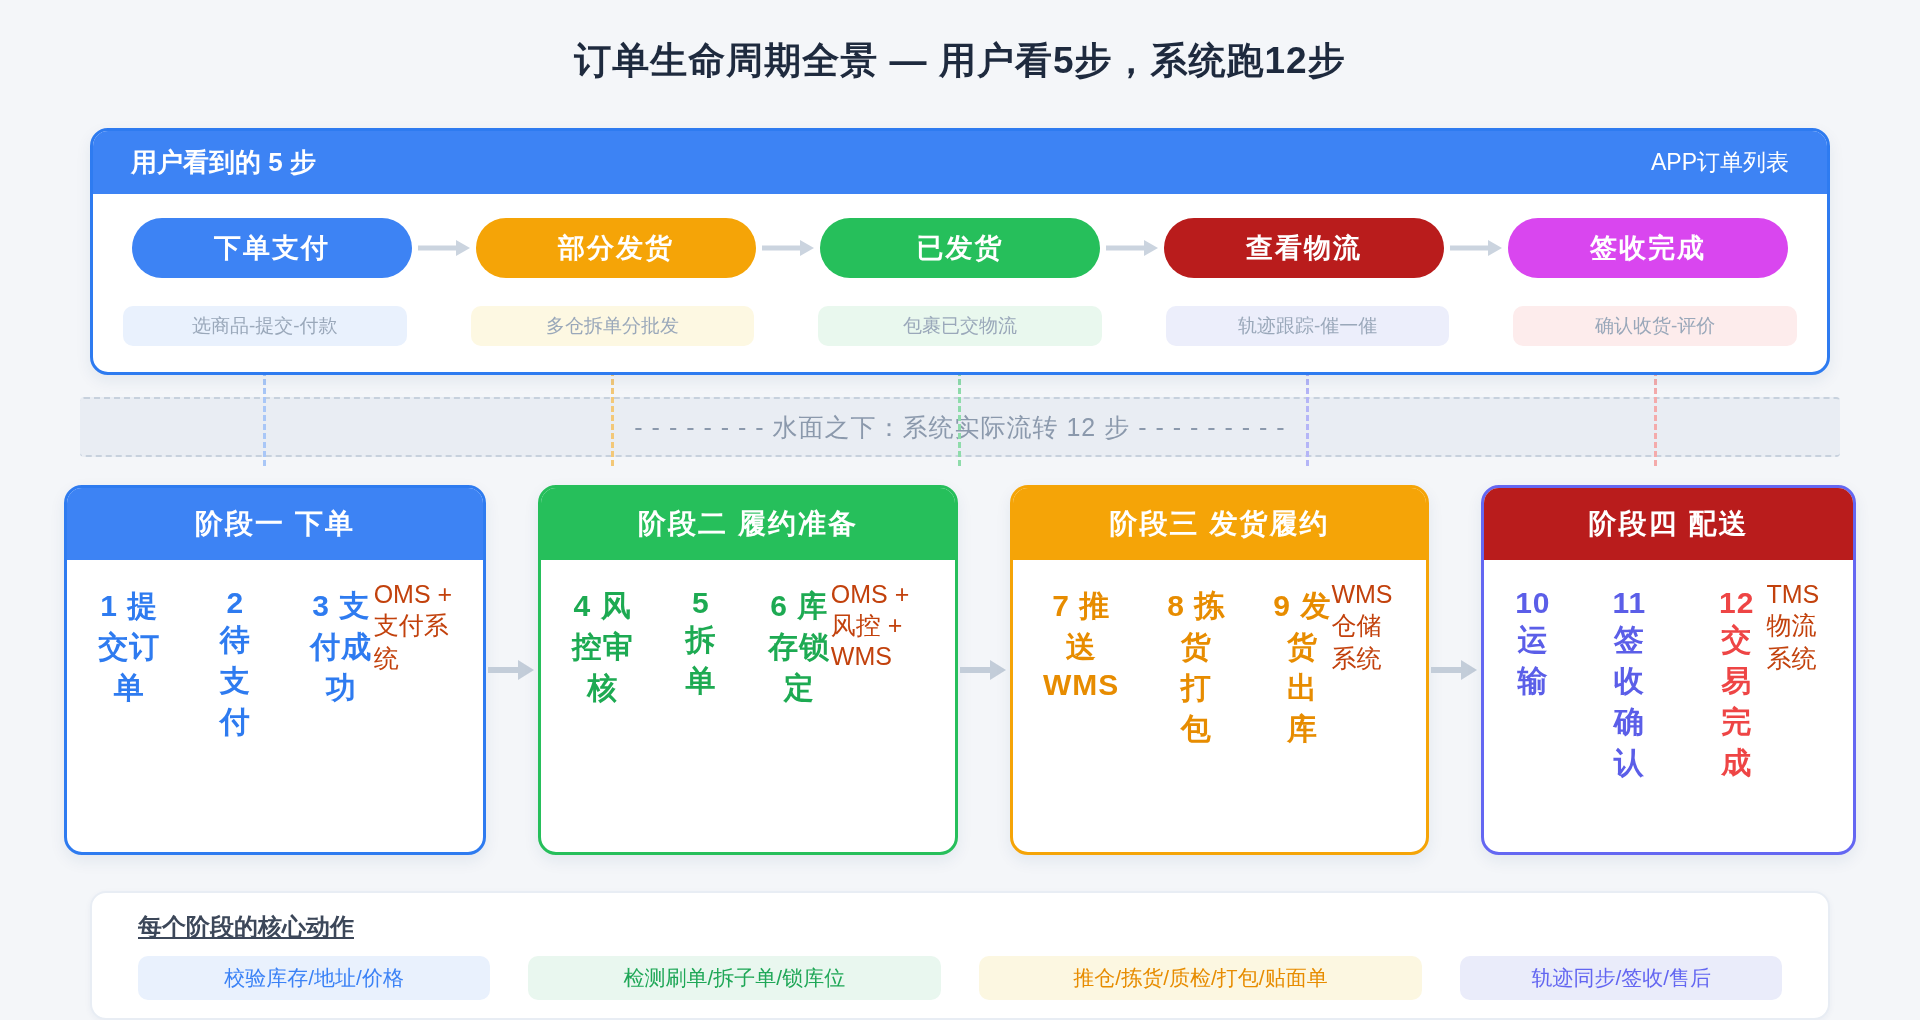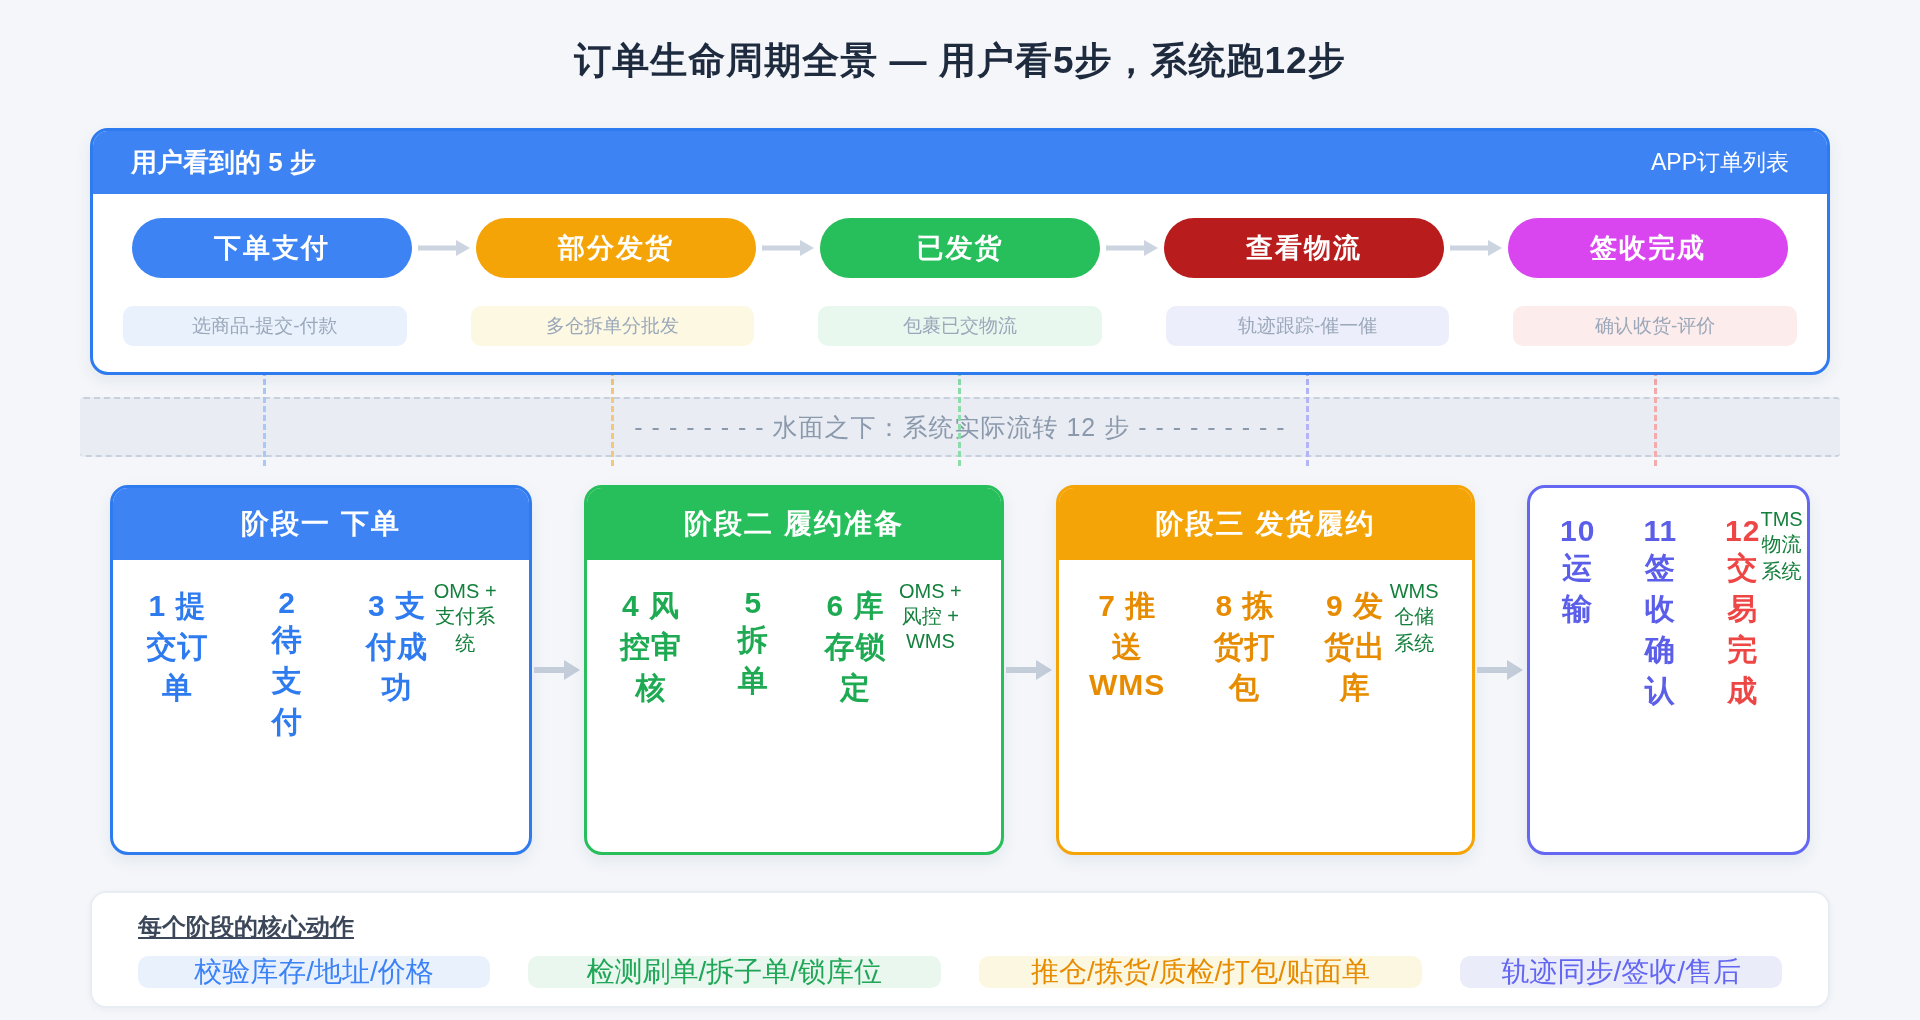--- a/index.html
+++ b/index.html
@@ -53,47 +53,47 @@
   .cn-red{left:1654px;border-color:#f4abab}
   
   .divider{
     margin:22px 80px 0;height:56px;background:#e9edf3;
     border-top:2px dashed #c7d1dd;border-bottom:2px dashed #c7d1dd;border-radius:4px;
     display:flex;align-items:center;justify-content:center;
     color:#8b99ac;font-size:25px;letter-spacing:1px;
     position:relative;z-index:1;
   }
   
-  .stages{margin:28px 110px 0;display:flex;align-items:center;position:relative;z-index:3;}
+  .stages{margin:28px 64px 0;display:flex;align-items:center;position:relative;z-index:3;}
   .stage{
     background:#fff;border-radius:18px;overflow:hidden;height:364px;
     display:flex;flex-direction:column;
     box-shadow:0 6px 16px rgba(30,60,120,.08);
   }
   .w-a{width:416px}.w-b{width:414px}.w-c{width:413px}.w-d{flex:1}
   .bd-blue{border:3px solid #2e7bf0}.bd-green{border:3px solid #26bf5b}
   .bd-orange{border:3px solid #f5a407}.bd-indigo{border:3px solid #6467f2}
   .stage-header{padding:17px 0;text-align:center;color:#fff;font-size:28px;font-weight:700;letter-spacing:2px;}
   .stage-body{flex:1;display:flex;flex-direction:row;padding:10px 30px 0;}
   .step{text-align:center;font-size:30px;font-weight:700;padding:16px 0;letter-spacing:1px;}
   .step-div{border-bottom:2px solid #e4e8ee;margin:0 24px;}
-  .stage-footer{text-align:center;color:#15803d;font-size:20px;padding:10px 0 24px;}
+  .stage-footer{color:#c2410c;font-size:25px;padding:10px 0 24px;}
   .t-blue{color:#2e7bf0}.t-green{color:#1daa52}.t-orange{color:#e78c00}
   .t-indigo{color:#5b5ee8}.t-red{color:#ee4545}
   .stage-gap{width:52px;display:flex;align-items:center;justify-content:center;}
   
   .actions{
     margin:36px 90px 0;background:#fff;border:2px solid #e8edf4;border-radius:16px;
     padding:18px 46px 18px;box-shadow:0 2px 6px rgba(30,60,120,.05);
   }
   .actions-title{color:#3c4759;font-size:24px;font-weight:700;text-decoration:underline;}
   .chips{display:flex;gap:38px;margin-top:13px;}
   .chip{
-    height:32px;border-radius:10px;display:flex;align-items:center;justify-content:center;
-    font-size:28px;font-weight:500;
+    height:44px;border-radius:10px;display:flex;align-items:center;justify-content:center;
+    font-size:21px;font-weight:500;
   }
   .c1{flex:357 1 0}.c2{flex:418 1 0}.c3{flex:450 1 0}.c4{flex:326 1 0}
   .ch-blue{color:#3b82f6;background:#e9f1fd}
   .ch-green{color:#1fa757;background:#e9f7ef}
   .ch-orange{color:#e78c00;background:#fcf7e1}
   .ch-indigo{color:#6366f1;background:#eaecfa}
   .arrow-svg{display:block;}
 </style>
 </head>
 <body>
@@ -230,20 +230,21 @@
   </div>
 
   <div class="stage-gap">
     <svg class="arrow-svg" width="48" height="22" viewBox="0 0 48 22">
         <line x1="0" y1="11" x2="30" y2="11" stroke="#c3cdd9" stroke-width="6"></line>
         <path d="M30 1 L46 11 L30 21 Z" fill="#c3cdd9"></path>
       </svg>
   </div>
 
   <div class="stage w-d bd-indigo">
+    <div class="stage-header bg-indigo">阶段四 配送</div>
     <div class="stage-body">
       <div class="step t-indigo">10 运输</div>
       <div class="step-div"></div>
       <div class="step t-indigo">11 签收确认</div>
       <div class="step-div"></div>
       <div class="step t-red">12 交易完成</div>
       <div class="stage-footer">TMS 物流系统</div>
     </div>
   </div>
 

